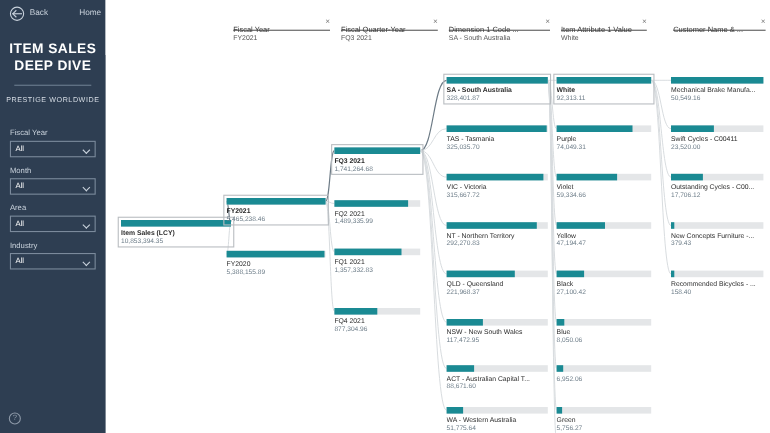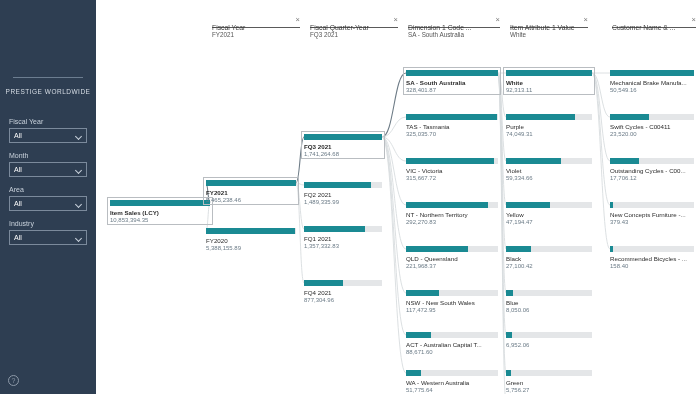--- a/index.html
+++ b/index.html
@@ -115,21 +115,34 @@
   }
   #links { position: absolute; left: 0; top: 0; width: 604px; height: 344px; }
 </style>
 </head>
 <body>
 
 <div id="app">
 
   <div id="sidebar">
 
-
+    <div class="nav-row">
+      <div>
+        <div class="back-circle">
+          <div class="back-arrow"></div>
+        </div>
+        <div class="back-label">Back</div>
+      </div>
+      <div class="home-label">Home</div>
+    </div>
+
+    <div id="title-block">
+      <div class="t-line">ITEM SALES</div>
+      <div class="t-line">DEEP DIVE</div>
+    </div>
 
     <div class="divider"></div>
 
     <div id="brand">PRESTIGE WORLDWIDE</div>
 
     <div id="sidebar-filters">
         <div class="filter-group" style="top: 118px;">
           <div class="filter-label">Fiscal Year</div>
           <div class="filter-select">
             <div class="filter-value">All</div>

